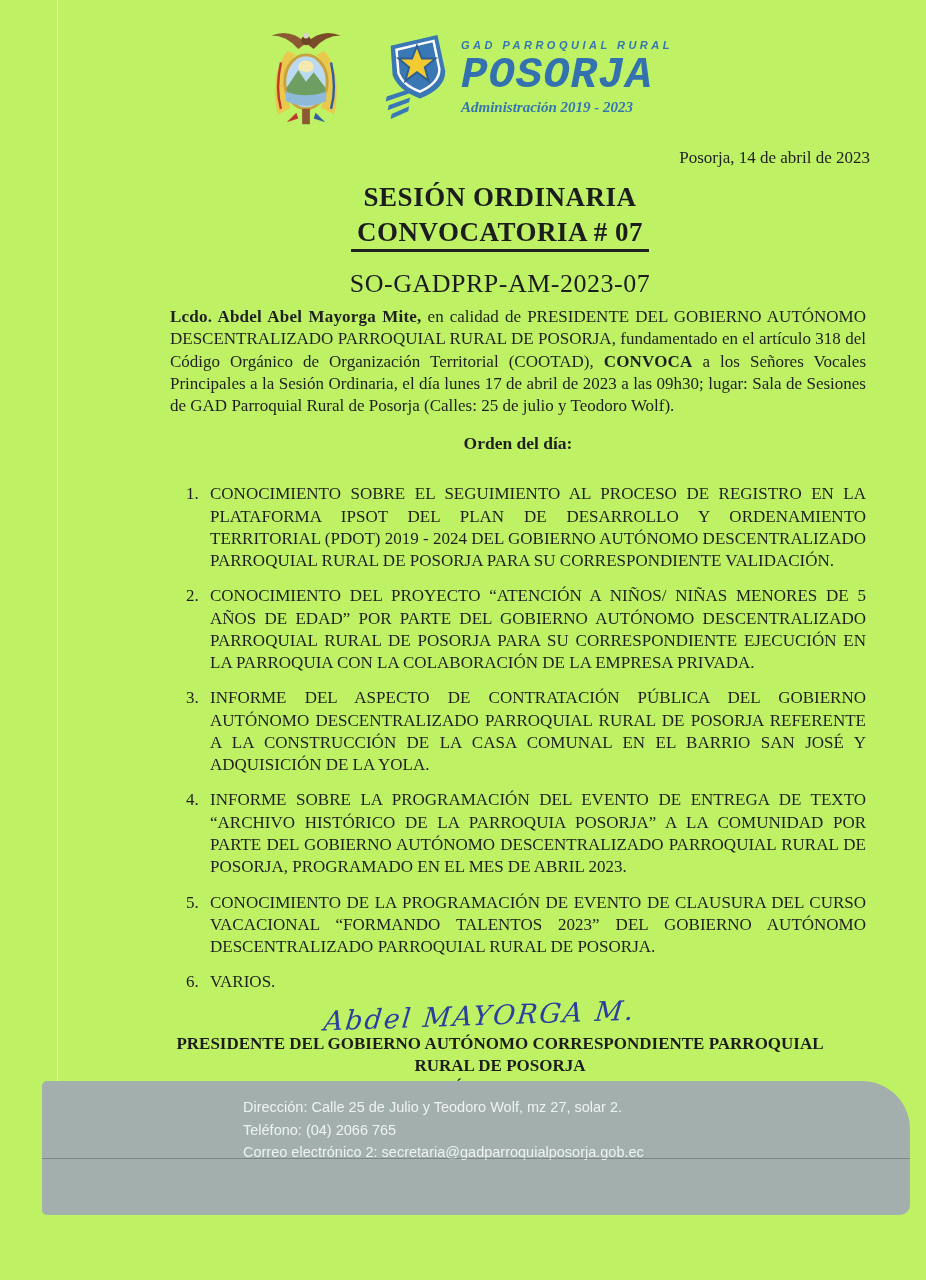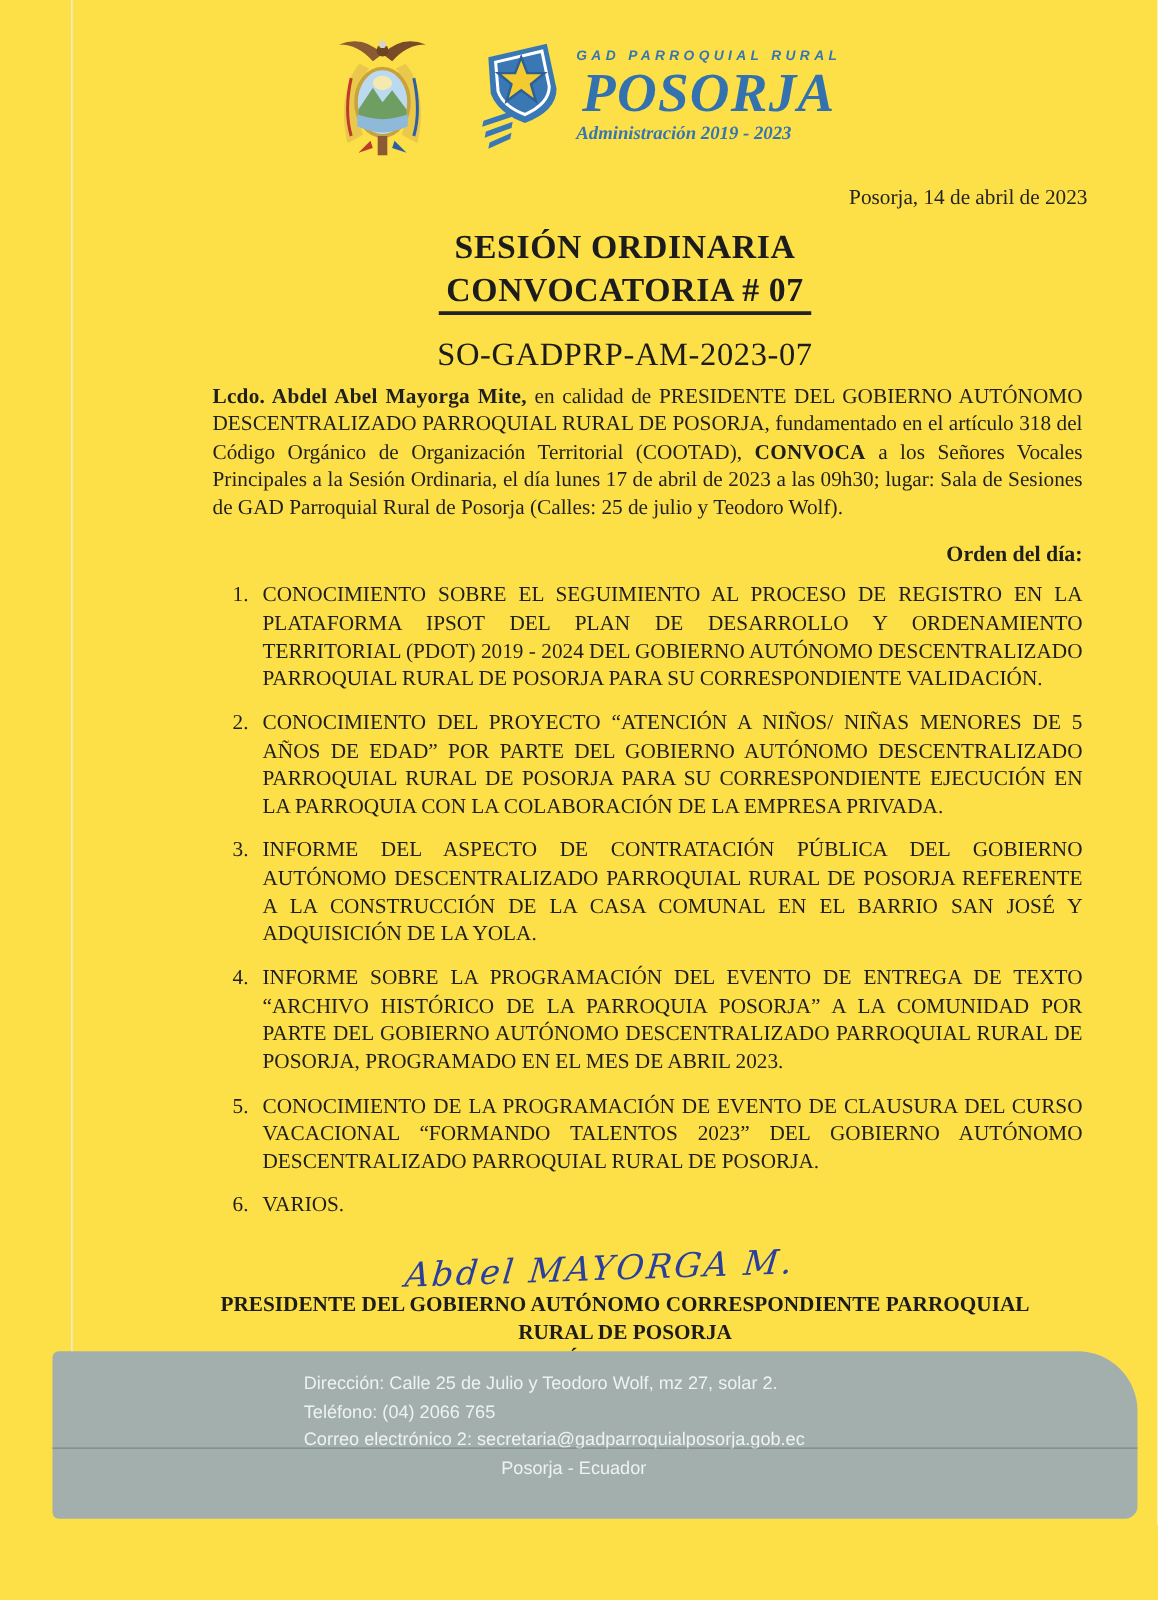--- a/index.html
+++ b/index.html
@@ -1,46 +1,46 @@
 <!DOCTYPE html>
 <html><head>
 <meta charset="utf-8">
 <style>
   html,body { margin:0; padding:0; background:#ffffff; }
   .page {
     position:relative; width:926px; height:1280px; overflow:hidden;
-    background:#fde047; color:#1f1f1f;
+    background:#bef264; color:#1f1f1f;
     font-family:"Liberation Serif","DejaVu Serif",serif;
   }
   .crease { position:absolute; left:57px; top:0; height:1105px; width:1px; background:#ecedf1; }
 
   
   .header { position:absolute; top:24px; left:0; width:100%; display:flex; justify-content:center; align-items:center; gap:18px; }
   .arms-svg { width:106px; height:106px; display:block; }
   .logo { display:flex; align-items:center; gap:6px; }
   .shield-svg { width:78px; height:92px; display:block; }
   .logo-text { font-style:italic; line-height:1; }
   .logo-top { font-family:"Liberation Sans",sans-serif; font-weight:bold; font-size:11px; letter-spacing:3.5px; color:#3575b2; margin-bottom:2px; }
-  .logo-name { font-family:Liberation Serif, serif; font-weight:bold; font-size:44px; letter-spacing:1px; color:#3372ae;text-align:center; }
+  .logo-name { font-family:Liberation Mono, monospace; font-weight:bold; font-size:44px; letter-spacing:1px; color:#3372ae; }
   .logo-sub { font-family:"Liberation Serif",serif; font-weight:bold; font-size:15px; color:#3575b2; margin-top:3px; }
 
   
   .date { position:absolute; top:148px; right:56px; font-size:17px; color:#232323; }
 
   
   .titleblock { position:absolute; top:182px; left:150px; width:700px; text-align:center; color:#1c1c1c; }
   .t1 { font-size:27px; font-weight:bold; letter-spacing:0.5px; }
   .t2-wrap { margin-top:4px;text-align:center; }
   .t2 { font-size:27px; font-weight:bold; display:inline-block; border-bottom:3px solid #222; padding:0 6px 1px; letter-spacing:0.5px; }
   .t3 { font-size:26px; margin-top:17px; font-weight:normal; letter-spacing:0.5px; }
 
   
   .body { position:absolute; top:306px; left:170px; width:696px; font-size:17px; line-height:1.31; text-align:justify; }
   .intro b { letter-spacing:0.2px; }
-  .orden { font-weight:bold; font-size:17.5px; margin:15px 0 10px; text-align:right; }
+  .orden { font-weight:bold; font-size:17.5px; margin:15px 0 28px; text-align:center; }
   ol.agenda { margin:0; padding-left:33px; }
   ol.agenda li { padding-left:7px; margin-bottom:13px; text-align:justify; }
 
   
   .sig-block { position:absolute; top:1000px; left:110px; width:780px; text-align:center; }
   .handwriting {
     display:inline-block; color:#2b3f9e; font-size:27px; font-style:italic;
     letter-spacing:2px; transform:rotate(-2deg) skewX(-8deg);
     font-family:"DejaVu Serif",serif; margin-bottom:2px; margin-left:-40px;
   }
@@ -134,16 +134,15 @@
       <div>PERÍODO 2019-2023</div>
     </div>
   </div>
 
   <div class="footer">
     <div class="footer-rule"></div>
     <div class="footer-inner">
       <div>Dirección: Calle 25 de Julio y Teodoro Wolf, mz 27, solar 2.</div>
       <div>Teléfono: (04) 2066 765</div>
       <div>Correo electrónico 2: secretaria@gadparroquialposorja.gob.ec</div>
-      <div class="footer-loc">Posorja - Ecuador</div>
     </div>
   </div>
 </div>
 
 </body></html>

